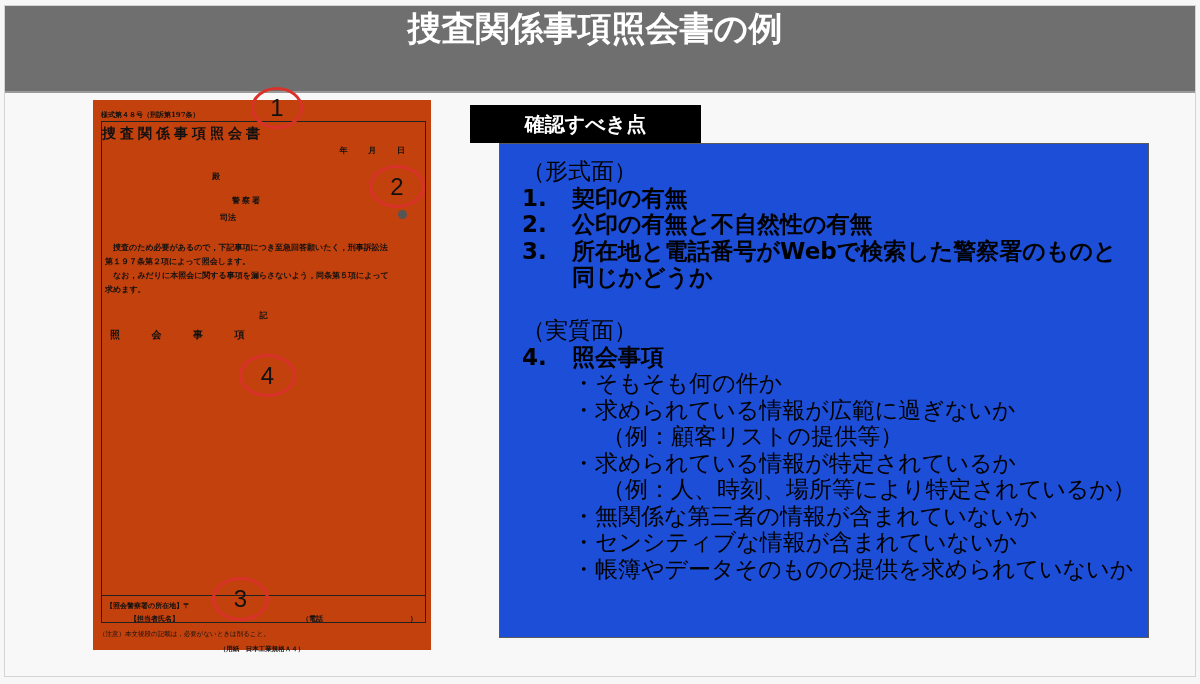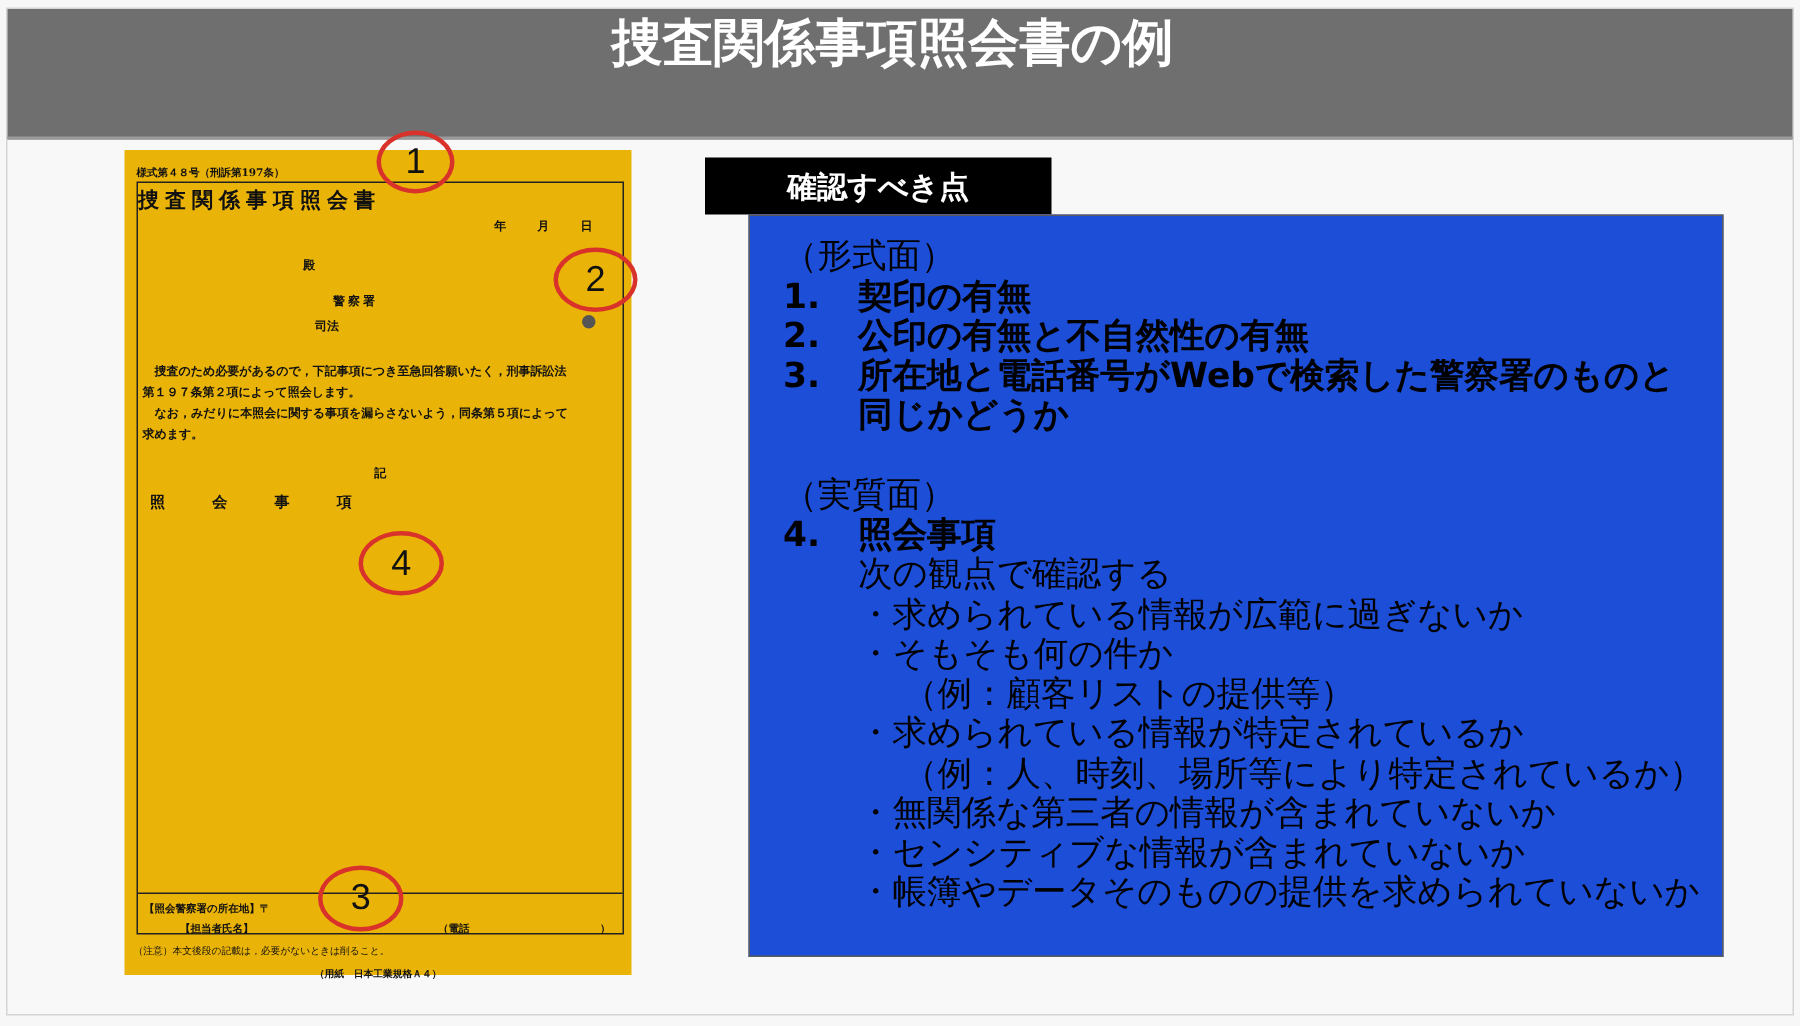--- a/index.html
+++ b/index.html
@@ -15,22 +15,22 @@
     background: #6f6f6f; border-bottom: 2px solid #9a9a9a;
     display: flex; justify-content: center;
   }
   .header-title {
     color: #ffffff; font-size: 34px; font-weight: bold; letter-spacing: 0px;
     margin-left: -10px;
   }
 
   
   .doc {
-    position: absolute; left: 83px; top: 100px; width: 338px; height: 550px;
-    background: #eab308; color: #111;
+    position: absolute; left: 93px; top: 100px; width: 338px; height: 550px;
+    background: #c2410c; color: #111;
     font-family: "DejaVu Serif", "Liberation Serif", serif;
   }
   .doc .form-no { position: absolute; left: 8px; top: 10px; font-size: 7px; font-weight: bold; }
   .doc .frame {
     position: absolute; left: 8px; top: 21px; width: 325px; height: 502px;
     border: 1.5px solid #222;
   }
   .doc .title { position: absolute; left: 0; width: 100%; top: 3px; text-align: left; font-size: 14px; font-weight: bold; letter-spacing: 4px; }
   .doc .date { position: absolute; right: 20px; top: 23px; font-size: 8px; font-weight: bold; word-spacing: 18px; }
   .doc .addressee { position: absolute; left: 110px; top: 49px; font-size: 8px; font-weight: bold; }
@@ -132,22 +132,21 @@
   <div class="num-item">
     <span class="num">3.</span>
     <span class="txt">所在地と電話番号がWebで検索した警察署のものと同じかどうか</span>
   </div>
   <div class="spacer"></div>
   <div class="section-label">（実質面）</div>
   <div class="num-item">
     <span class="num">4.</span>
     <span class="txt">照会事項</span>
   </div>
-  <div class="sub">次の観点で確認する</div>
+  <div class="bullet">・そもそも何の件か</div>
   <div class="bullet">・求められている情報が広範に過ぎないか</div>
-  <div class="bullet">・そもそも何の件か</div>
   <div class="example">（例：顧客リストの提供等）</div>
   <div class="bullet">・求められている情報が特定されているか</div>
   <div class="example">（例：人、時刻、場所等により特定されているか）</div>
   <div class="bullet">・無関係な第三者の情報が含まれていないか</div>
   <div class="bullet">・センシティブな情報が含まれていないか</div>
   <div class="bullet">・帳簿やデータそのものの提供を求められていないか</div>
 </div>
 
 </body></html>

